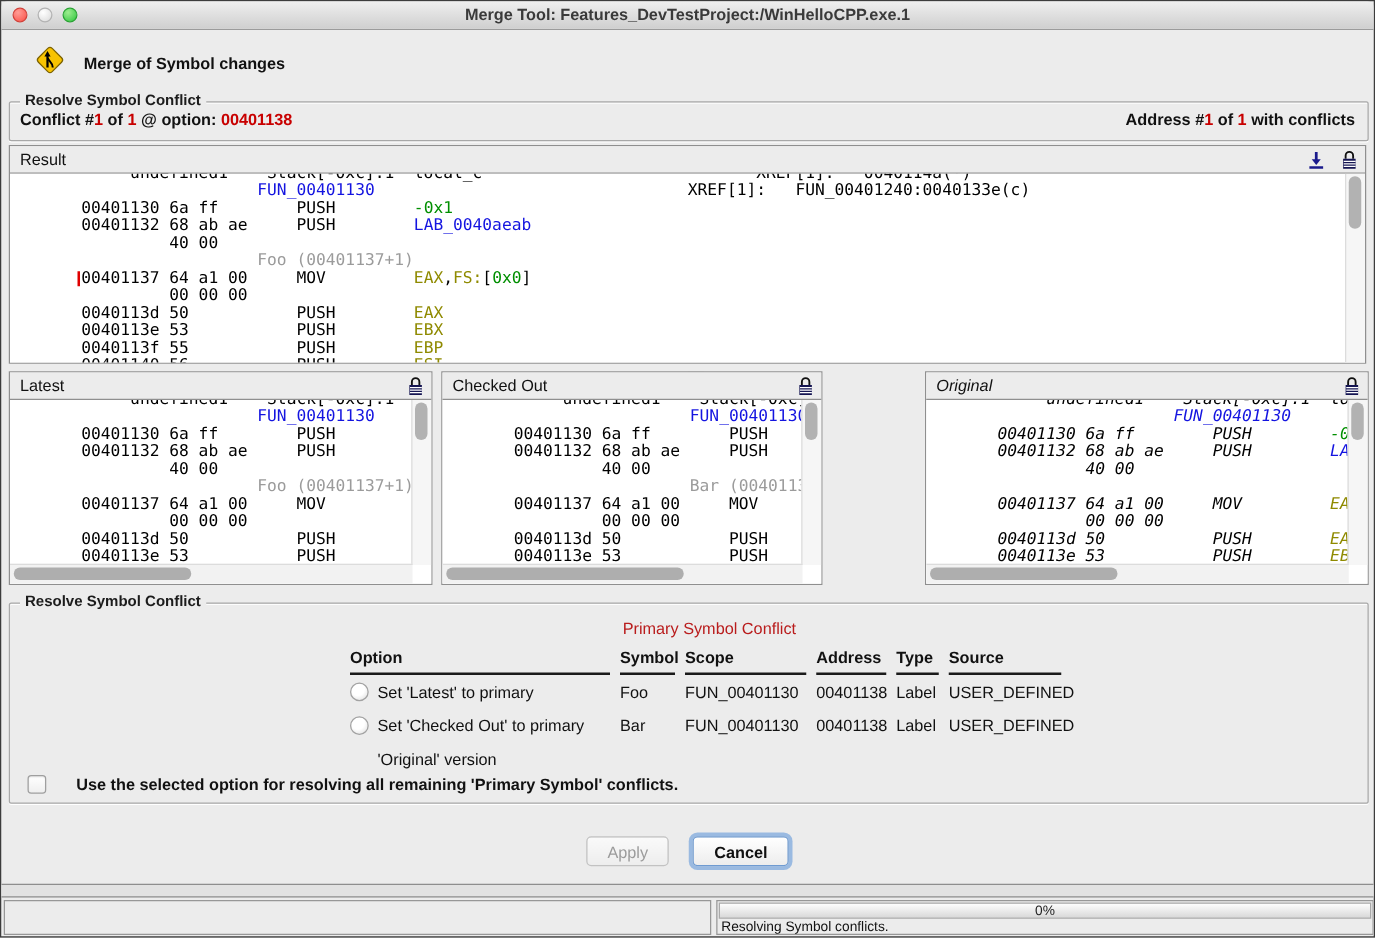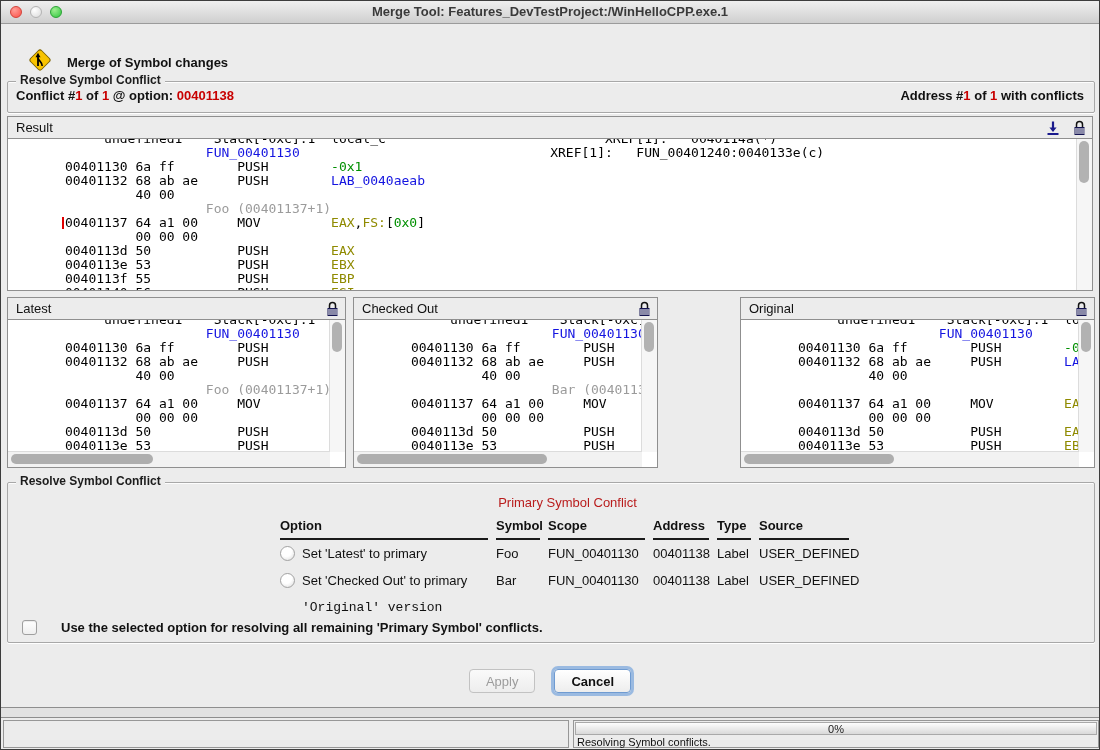--- a/index.html
+++ b/index.html
@@ -10,21 +10,21 @@
   .titlebar{position:absolute;left:0;top:0;width:100%;height:22px;
     background:linear-gradient(#efefef,#cfcfcf);border-bottom:1px solid #9b9b9b;
     border-radius:5px 5px 0 0;}
   .title-text{position:absolute;left:0;right:0;top:3px;text-align:center;font-size:13px;
     font-weight:bold;color:#3a3a3a;}
   .tl{position:absolute;top:5px;width:12px;height:12px;border-radius:50%;box-sizing:border-box;}
   .tl.red{left:9px;background:radial-gradient(circle at 35% 30%,#ff9d96,#fb4f46);border:1px solid #d2423a;}
   .tl.mid{left:29px;background:radial-gradient(circle at 35% 30%,#ffffff,#d9d9d9);border:1px solid #b3b3b3;}
   .tl.grn{left:49px;background:radial-gradient(circle at 35% 30%,#9ded8f,#2fc63e);border:1px solid #2aa334;}
   
-  .merge-head{position:absolute;left:26px;top:35px;height:28px;display:flex;align-items:center;gap:14px;margin-top:12px;}
+  .merge-head{position:absolute;left:26px;top:35px;height:28px;display:flex;align-items:center;gap:14px;}
   .merge-head .lbl{font-size:13px;font-weight:bold;color:#111;}
   
   .group{position:absolute;border:1px solid #a8a8a8;border-radius:2px;box-shadow:0 1px 0 #fff, inset 0 1px 0 #fdfdfd;}
   .group>.legend{position:absolute;top:-9px;left:8px;background:#ececec;padding:0 4px;
     font-size:12px;font-weight:bold;color:#1c1c1c;}
   #grp-conflict{left:6px;top:80px;width:1086px;height:30px;}
   .conflict-line{position:absolute;left:8px;right:10px;top:6px;font-size:13px;font-weight:bold;color:#111;
     display:flex;justify-content:space-between;}
   
   .panel{position:absolute;border:1px solid #8f8f8f;background:#fff;box-sizing:border-box;}
@@ -49,21 +49,21 @@
   #grp-resolve{left:6px;top:481px;width:1086px;height:159px;}
   .ptable{position:absolute;left:272px;top:12px;width:580px;}
   .ptable .ttitle{text-align:center;font-size:13px;color:#b91c1c;width:575px;}
   .tgrid{display:grid;grid-template-columns:208px 44px 97px 56px 34px 90px;column-gap:8px;
     margin-top:8px;font-size:13px;color:#111;align-items:center;}
   .th{font-weight:bold;border-bottom:2px solid #1a1a1a;padding-bottom:3px;height:17px;box-sizing:content-box;}
   .td{height:27px;display:flex;align-items:center;}
   .radio{display:inline-block;width:15px;height:15px;border-radius:50%;box-sizing:border-box;
     border:1px solid #a2a2a2;background:radial-gradient(circle at 40% 32%,#ffffff 0 45%,#dadada);
     margin-right:7px;flex:0 0 auto;}
-  .indent{padding-left:22px;font-family:Liberation Mono, monospace;}
+  .indent{padding-left:22px;}
   .cbrow{position:absolute;left:14px;top:137px;display:flex;align-items:flex-start;gap:24px;
     font-size:13px;font-weight:bold;color:#111;}
   .checkbox{width:13px;height:13px;border:1px solid #9f9f9f;border-radius:3px;
     background:linear-gradient(#ffffff,#efefef);box-shadow:inset 0 1px 1px rgba(0,0,0,.08);}
   
   .btnrow{position:absolute;left:0;right:0;top:668px;display:flex;justify-content:center;gap:19px;}
   .btn{height:24px;border-radius:4px;font-size:13px;font-family:"Liberation Sans",sans-serif;
     padding:0 16px;box-sizing:border-box;}
   .btn.apply{background:linear-gradient(#fafafa,#ededed);border:1px solid #c2c2c2;color:#9c9c9c;}
   .btn.cancel{background:linear-gradient(#ffffff,#ededed);border:1px solid #6f9bd1;color:#111;
@@ -190,21 +190,21 @@
       <div class="listing" style="bottom:15px;"><div class="ln"><span>           undefined1    Stack[-0xc]:1  local_c</span></div><div class="ln"><span>                        </span><span class="b">FUN_00401130</span></div><div class="ln"><span>      00401130 6a ff        PUSH        </span><span class="g">-0x1</span></div><div class="ln"><span>      00401132 68 ab ae     PUSH        </span><span class="b">LAB_0040aeab</span></div><div class="ln"><span>               40 00</span></div><div class="ln"><span>                        </span><span class="y">Bar (00401137+1)</span></div><div class="ln"><span>      00401137 64 a1 00     MOV         </span><span class="o">EAX</span><span>,</span><span class="o">FS:</span></div><div class="ln"><span>               00 00 00</span></div><div class="ln"><span>      0040113d 50           PUSH        </span><span class="o">EAX</span></div><div class="ln"><span>      0040113e 53           PUSH        </span><span class="o">EBX</span></div></div>
       <div class="vsb" style="bottom:15px;">
         <div class="thumb" style="height:30px;"></div>
       </div>
       <div class="hsb">
         <div class="thumb" style="width:190px;"></div>
       </div>
     </div>
   </div>
 
-  <div class="panel" style="left:739px;top:296px;width:355px;height:171px;">
+  <div class="panel" style="left:739px;top:296px;width:355px;height:171px;font-style:italic;">
     <div class="phead">
       <span class="ptitle">Original</span>
       <span class="icons">
         <span class="icon-btn">
           <svg width="13" height="16" viewBox="0 0 13 16">
             <path d="M3.5 7 V4.5 a3 3 0 0 1 6 0 V7" fill="none" stroke="#111" stroke-width="1.5"></path>
             <rect x="1.5" y="7" width="10" height="8" fill="#141452"></rect>
             <line x1="2" y1="9" x2="11.5" y2="9" stroke="#fff" stroke-width="1"></line>
             <line x1="2" y1="11" x2="11.5" y2="11" stroke="#fff" stroke-width="1"></line>
             <line x1="2" y1="13" x2="11.5" y2="13" stroke="#fff" stroke-width="1"></line>

